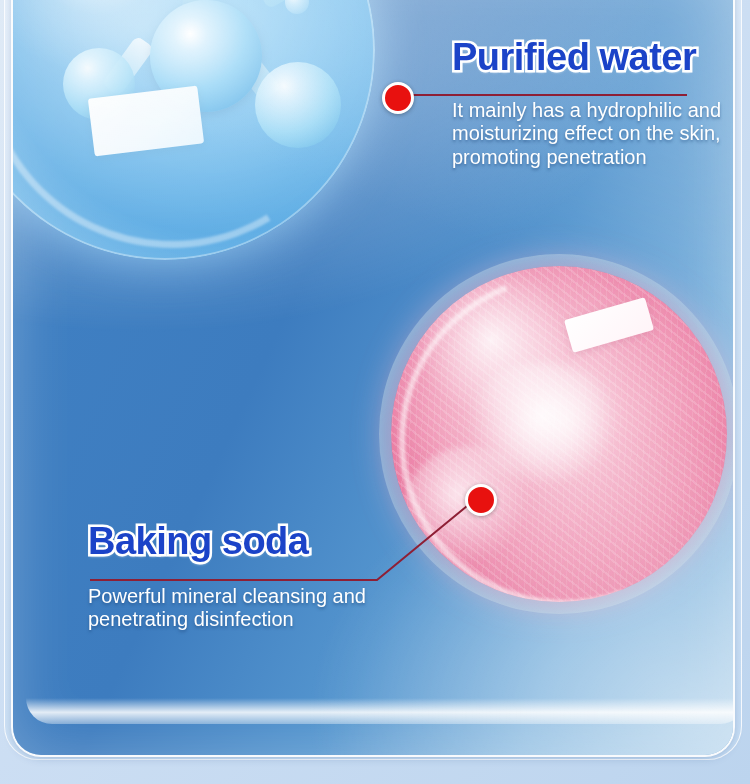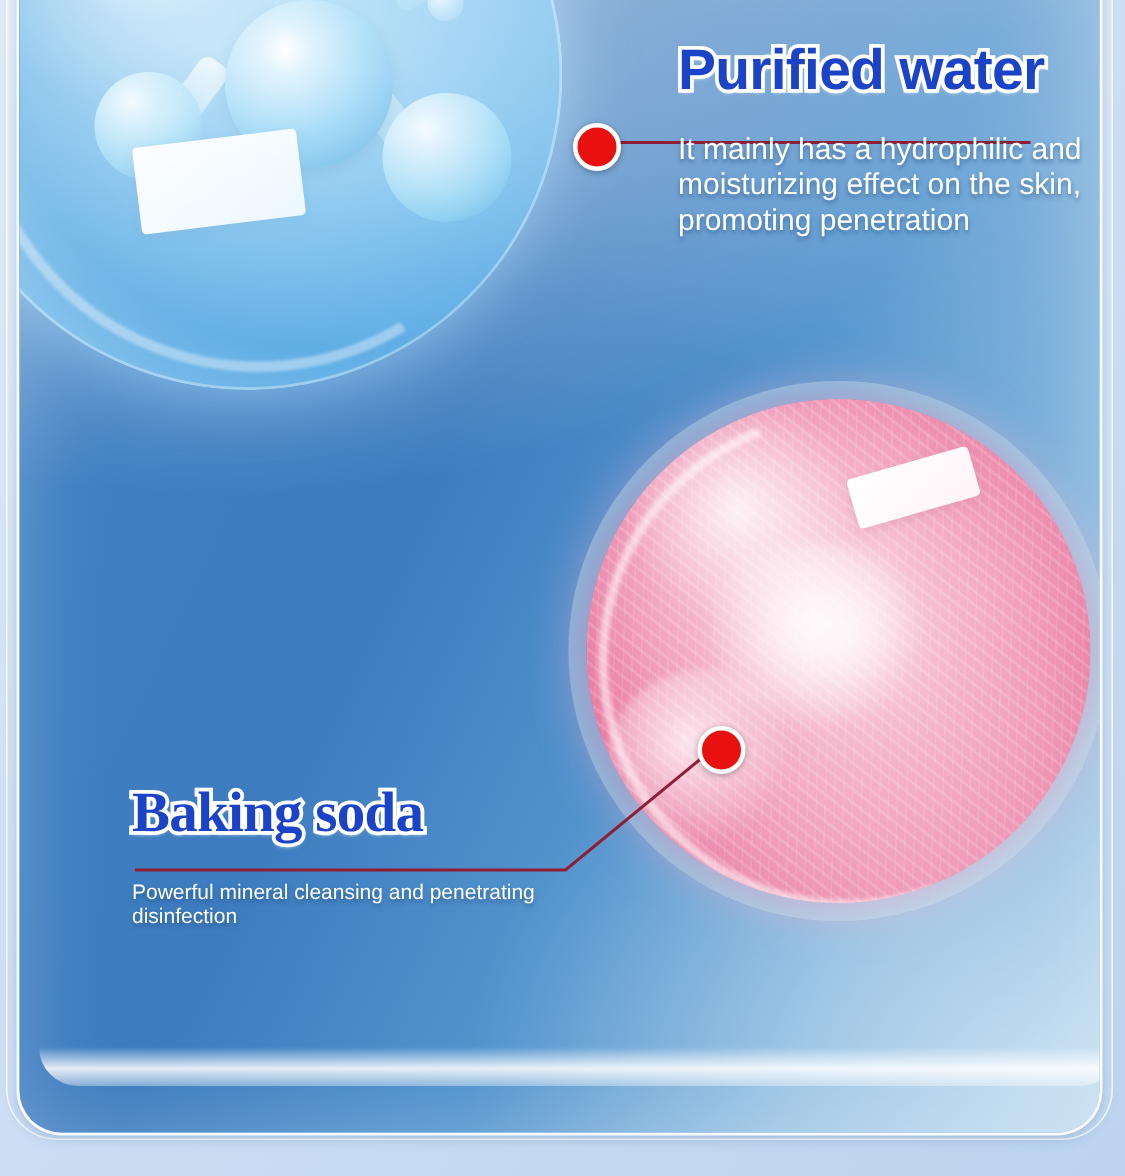--- a/index.html
+++ b/index.html
@@ -175,27 +175,27 @@
     paint-order:stroke fill;
     text-shadow:0 2px 3px rgba(255,255,255,.9);
     white-space:nowrap;
   }
   .body{
     font-weight:normal;color:#ffffff;
     text-shadow:0 2px 3px rgba(30,70,120,.55);
     line-height:1.17;
   }
 
-  #block-water{left:452px;top:26px;}
+  #block-water{left:452px;top:36px;}
   #block-water .title{font-size:38px;}
   #block-water .body{font-size:20px;margin-top:20px;width:272px;}
 
   #block-soda{left:88px;top:520px;}
-  #block-soda .title{font-size:38px;font-family:Liberation Serif, serif;}
-  #block-soda .body{font-size:14px;margin-top:22px;width:300px;}
+  #block-soda .title{font-size:38px;}
+  #block-soda .body{font-size:20px;margin-top:22px;width:300px;}
 </style>
 </head>
 <body>
 
 <div id="stage">
 
   <div class="frame-outer"></div>
 
   <div class="frame-inner">
 

